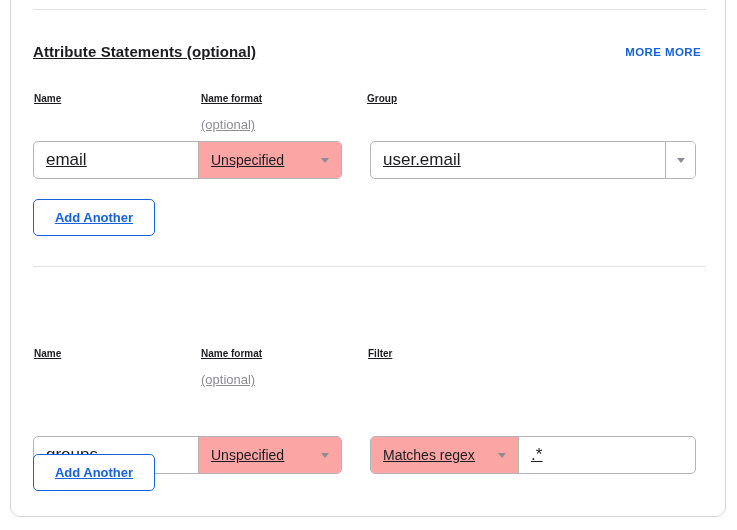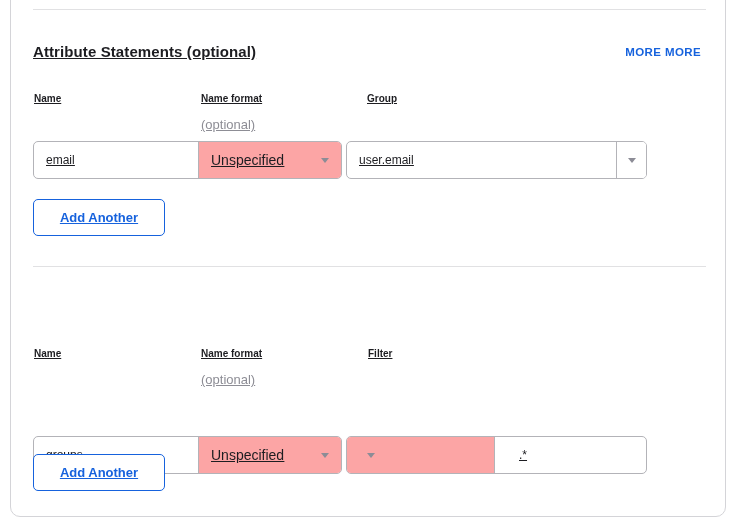--- a/index.html
+++ b/index.html
@@ -50,23 +50,23 @@
   .r2.h-format{left:190px;top:360px;}
   .r2.h-third{left:357px;top:360px;}
   .r2.h-note{left:190px;top:386px;}
   .input-group{
     position:absolute;height:38px;display:flex;align-items:stretch;
     border:1px solid var(--border-input);border-radius:5px;background:#fff;overflow:hidden;
   }
   .row1{top:154px;}
   .row2{top:409px;margin-top:40px;}
   .group-a{left:22px;width:309px;}
-  .group-b{left:335px;width:301px;gap:12px;}
+  .group-b{left:359px;width:326px;}
   .text-input{
-    border:none;outline:none;font:inherit;font-size:12px;color:var(--text-dark);
+    border:none;outline:none;font:inherit;font-size:17px;color:var(--text-dark);
     padding:0 12px;background:transparent;min-width:0;
   }
   .w-name{width:165px;border-right:1px solid var(--border-input);}
   .flex-fill{flex:1;}
   .select{
     display:flex;align-items:center;padding:0 12px;cursor:pointer;background:#fca5a5;
     font-size:14px;color:var(--text-dark);
   }
   .select .label{flex:1;}
   .select-format{flex:1;}
@@ -75,21 +75,21 @@
     width:0;height:0;border-left:4.5px solid transparent;border-right:4.5px solid transparent;
     border-top:5.5px solid var(--chevron);display:inline-block;margin-left:8px;
   }
   .dropdown-btn{
     width:30px;border:none;border-left:1px solid var(--border-input);background:#fff;
     display:flex;align-items:center;justify-content:center;cursor:pointer;
   }
   .dropdown-btn .chevron{margin-left:0;}
   .filter-input{border-left:none;}
   .add-btn{
-    position:absolute;left:22px;width:132px;height:37px;background:#fff;
+    position:absolute;left:22px;width:122px;height:37px;background:#fff;
     border:1px solid var(--accent-blue);border-radius:5px;color:var(--accent-blue);
     font-family:inherit;font-size:13px;font-weight:bold;cursor:pointer;
     display:flex;align-items:center;justify-content:center;
   }
   .add-1{top:212px;}
   .add-2{top:467px;}
 </style>
 </head>
 <body>
 
@@ -134,20 +134,21 @@
     <div class="input-group row2 group-a">
       <input class="text-input w-name" type="text" value="groups" style="">
       <div class="select select-format">
         <span class="label">Unspecified</span>
         <span class="chevron"></span>
       </div>
     </div>
 
     <div class="input-group row2 group-b">
       <div class="select select-filter">
+        <span class="label">Matches regex</span>
         <span class="chevron"></span>
       </div>
       <input class="text-input flex-fill filter-input" type="text" value=".*" style="">
     </div>
 
     <button class="add-btn add-2">Add Another</button>
 
   </div>
 </div>
 

